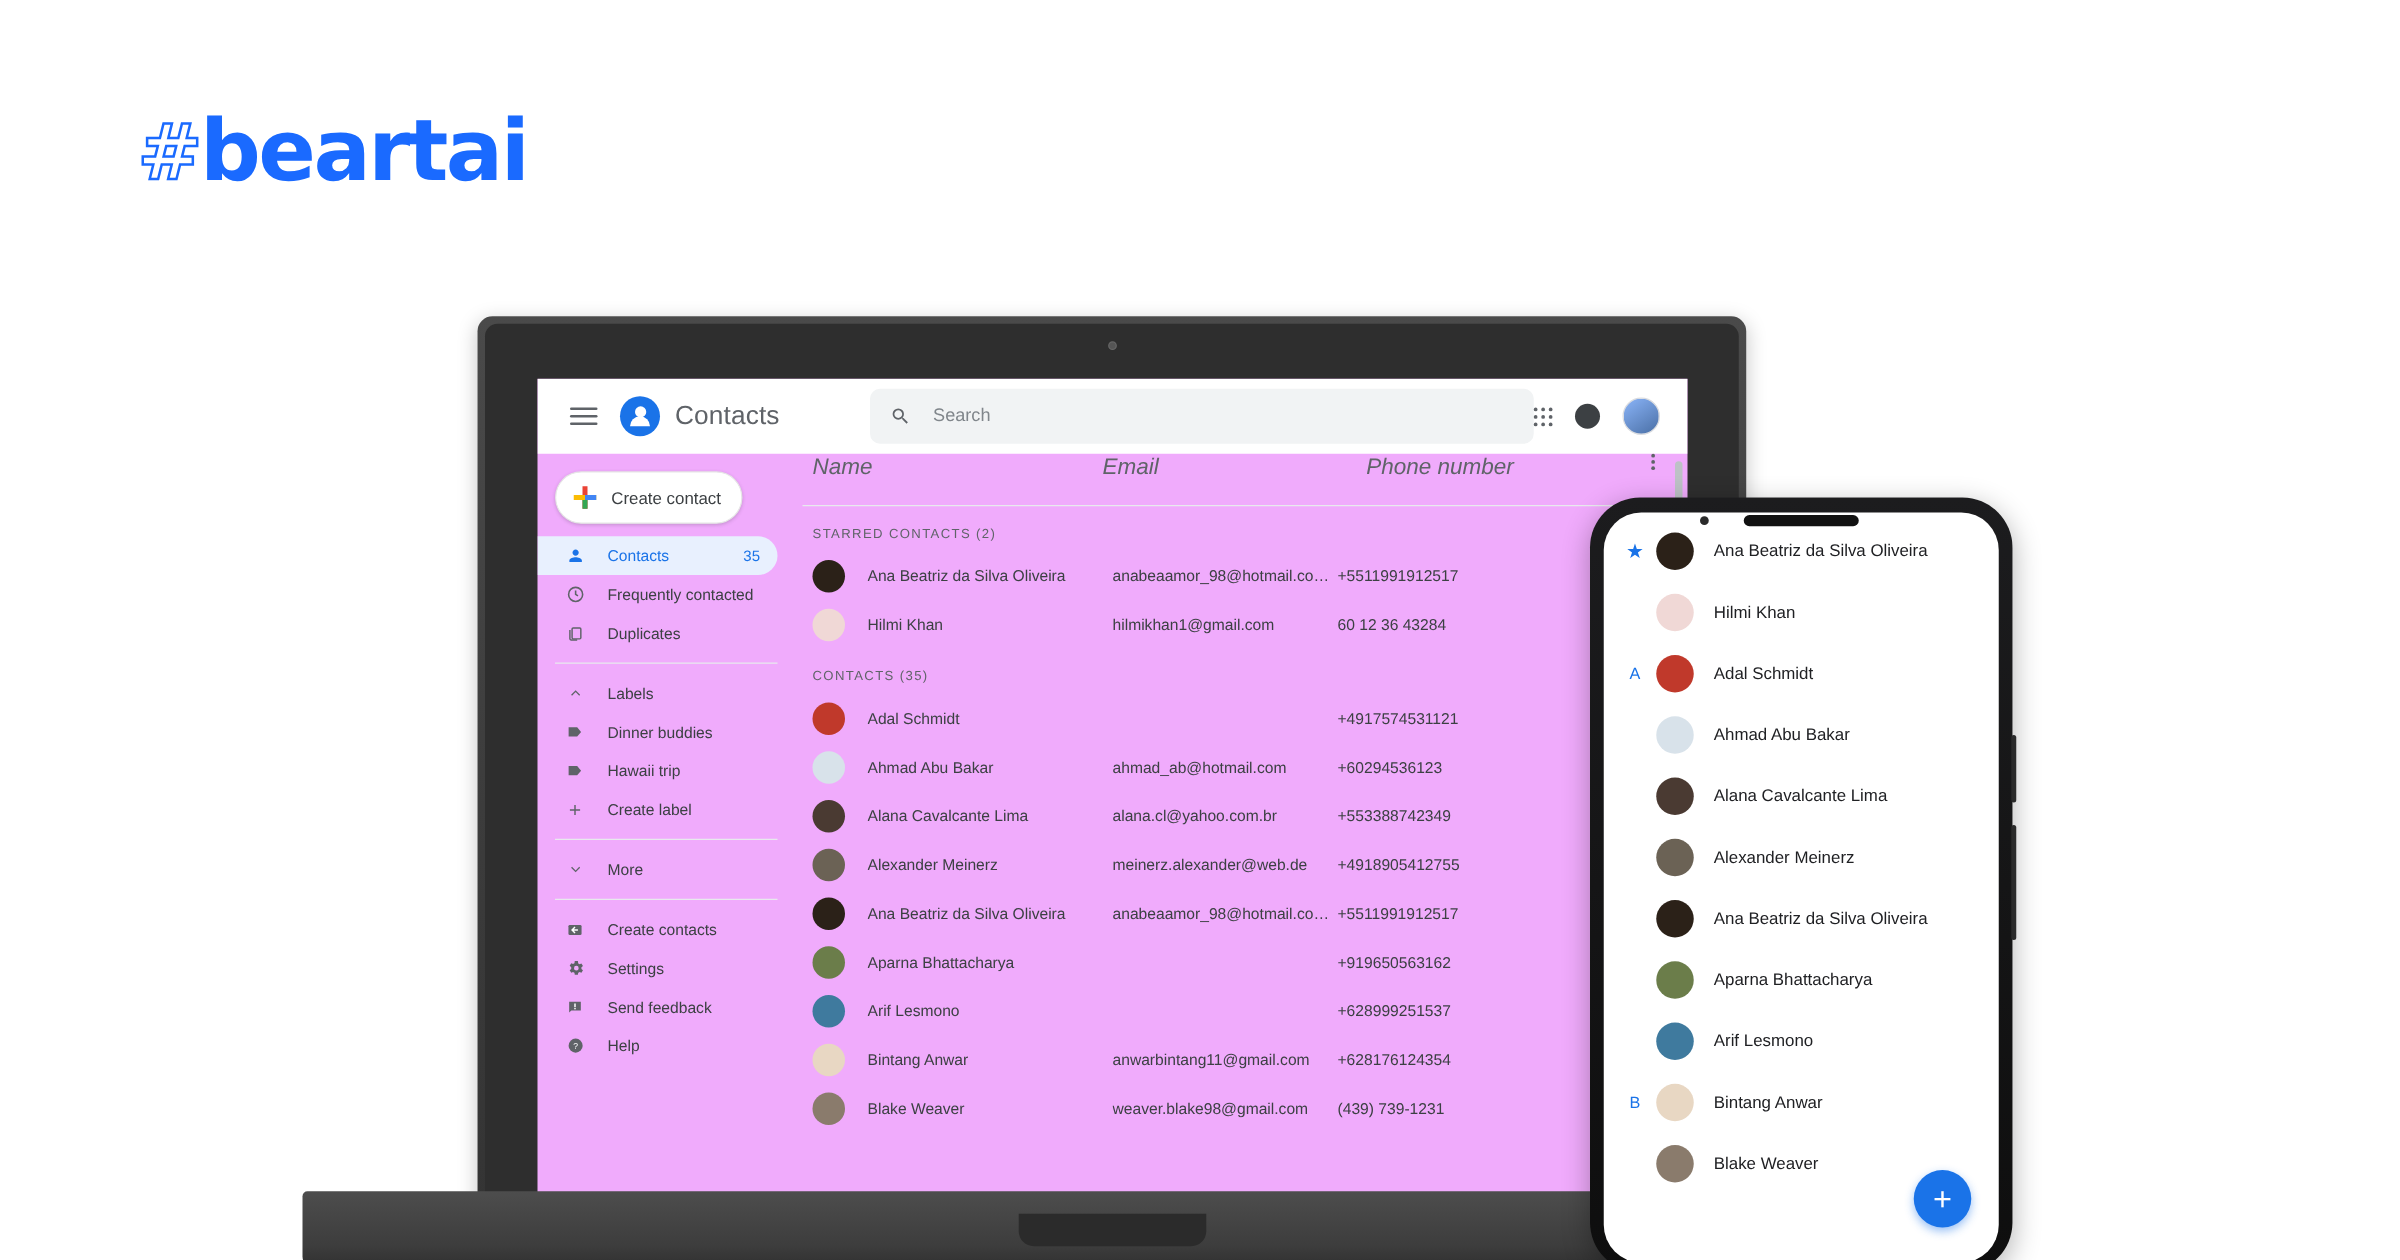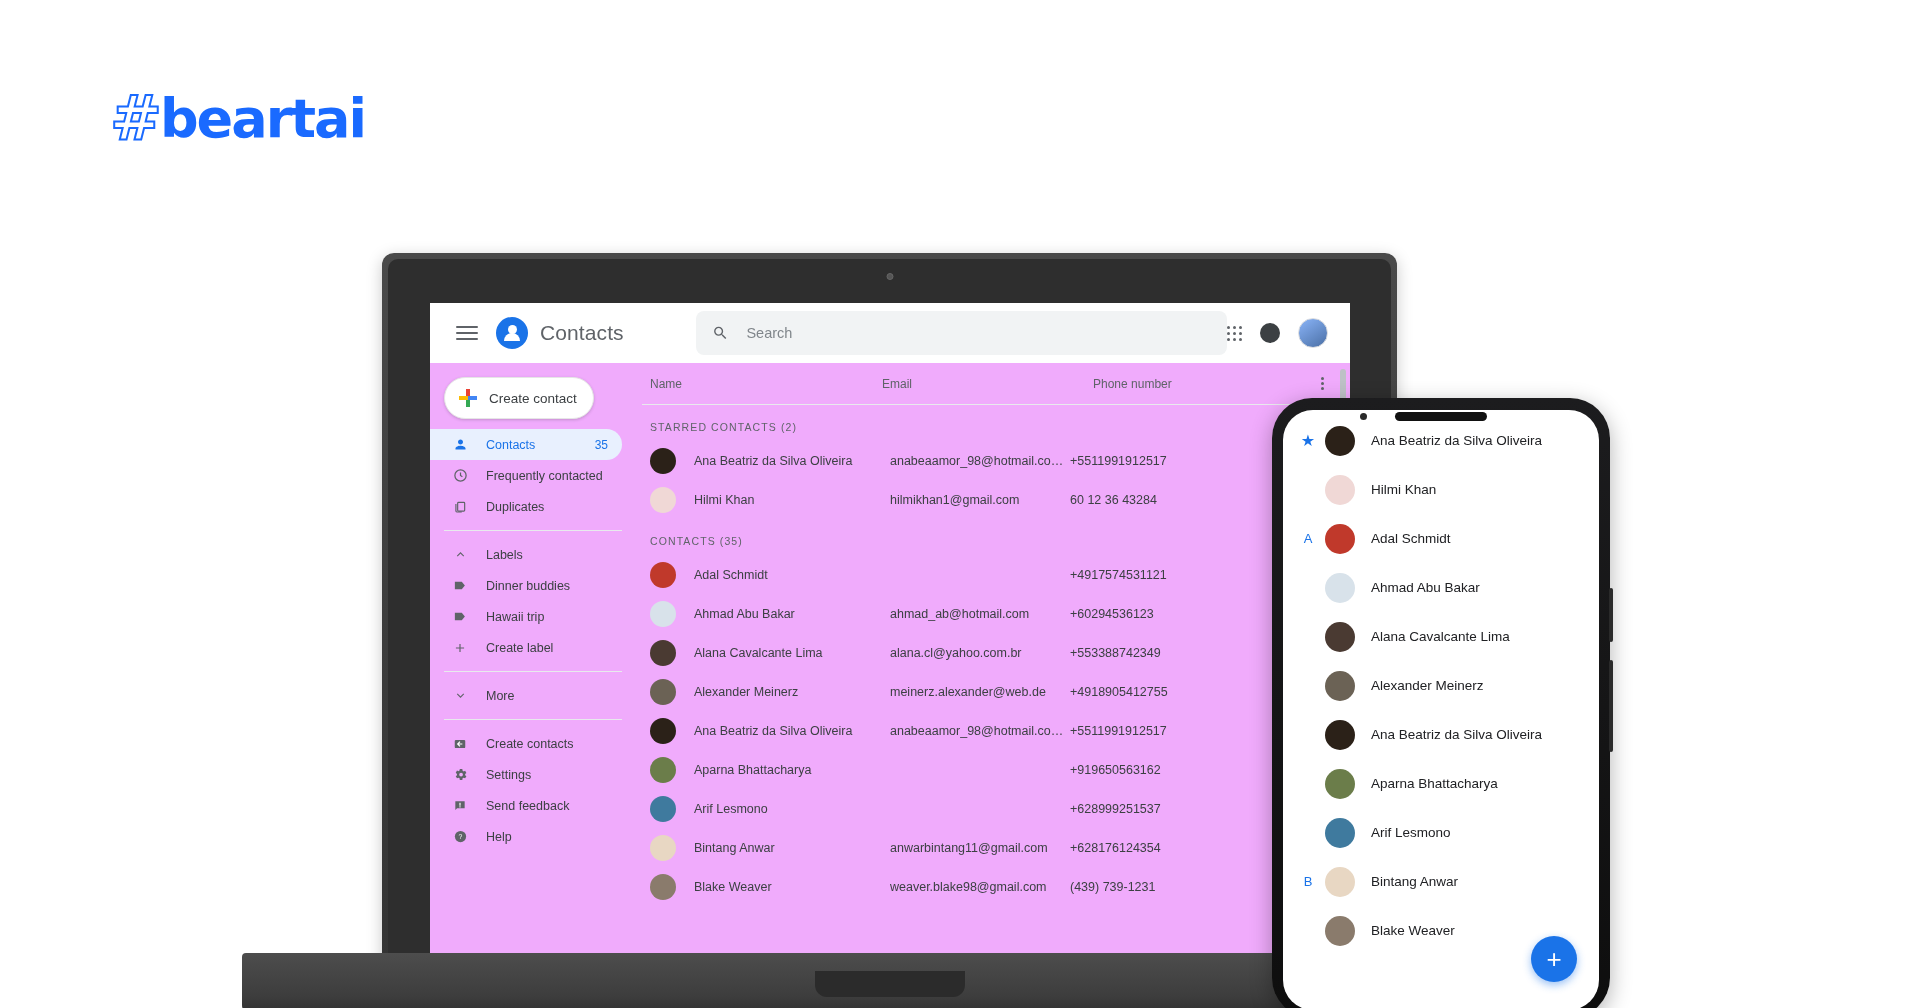--- a/index.html
+++ b/index.html
@@ -16,21 +16,21 @@
     position: absolute; left: 110px; top: 88px;
     display: flex; align-items: center;
   }
   #brand-logo .hash {
     font-size: 62px; font-weight: 700; color: #1a6aff;
     -webkit-text-stroke: 2px #1a6aff; color: #ffffff;
     letter-spacing: -2px; line-height: 1;
     font-family: "DejaVu Sans", sans-serif;
   }
   #brand-logo .word {
-    font-size: 54px; font-weight: 700; color: #1a6aff;
+    font-size: 68px; font-weight: 700; color: #1a6aff;
     letter-spacing: -2px; line-height: 1;
     font-family: "DejaVu Sans", sans-serif;
   }
 
   
   #laptop {
     position: absolute; left: 382px; top: 253px;
     width: 1015px; height: 712px;
   }
   .lid {
@@ -130,23 +130,24 @@
     font-size: 12.5px; color: #3c4043;
   }
   .nav-item.active { background: #e8f0fe; color: #1a73e8; font-weight: 500; }
   .nav-item .badge { margin-left: auto; margin-right: 14px; font-size: 12px; color: #1a73e8; }
   .nav-ico { width: 16px; height: 16px; display: flex; align-items: center; justify-content: center; color: #5f6368; }
   .nav-item.active .nav-ico { color: #1a73e8; }
   .nav-div { height: 1px; background: #e8eaed; margin: 8px 8px 8px 14px; }
 
   .list-area { flex: 1; padding-left: 12px; position: relative; }
   .table-head {
-    display: flex; height: 42px; align-items: center;
-    font-size: 12px; color: #5f6368; border-bottom: 1px solid #e8eaed;
+    display: flex; height: 42px; 
+    font-size: 18px; color: #5f6368; border-bottom: 1px solid #e8eaed;
     padding-right: 26px;
+    font-style: italic;
   }
   .col-name { width: 240px; padding-left: 8px; }
   .col-email { width: 180px; }
   .col-phone { flex: 1; margin-left: 31px; }
   .kebab { margin-left: auto; display: flex; flex-direction: column; gap: 2px; cursor: pointer; }
   .kebab i { width: 3px; height: 3px; border-radius: 50%; background: #5f6368; display: block; }
 
   .group-head {
     font-size: 10.5px; letter-spacing: 1.1px; color: #5f6368;
     padding: 16px 0 8px 8px; text-transform: uppercase;

